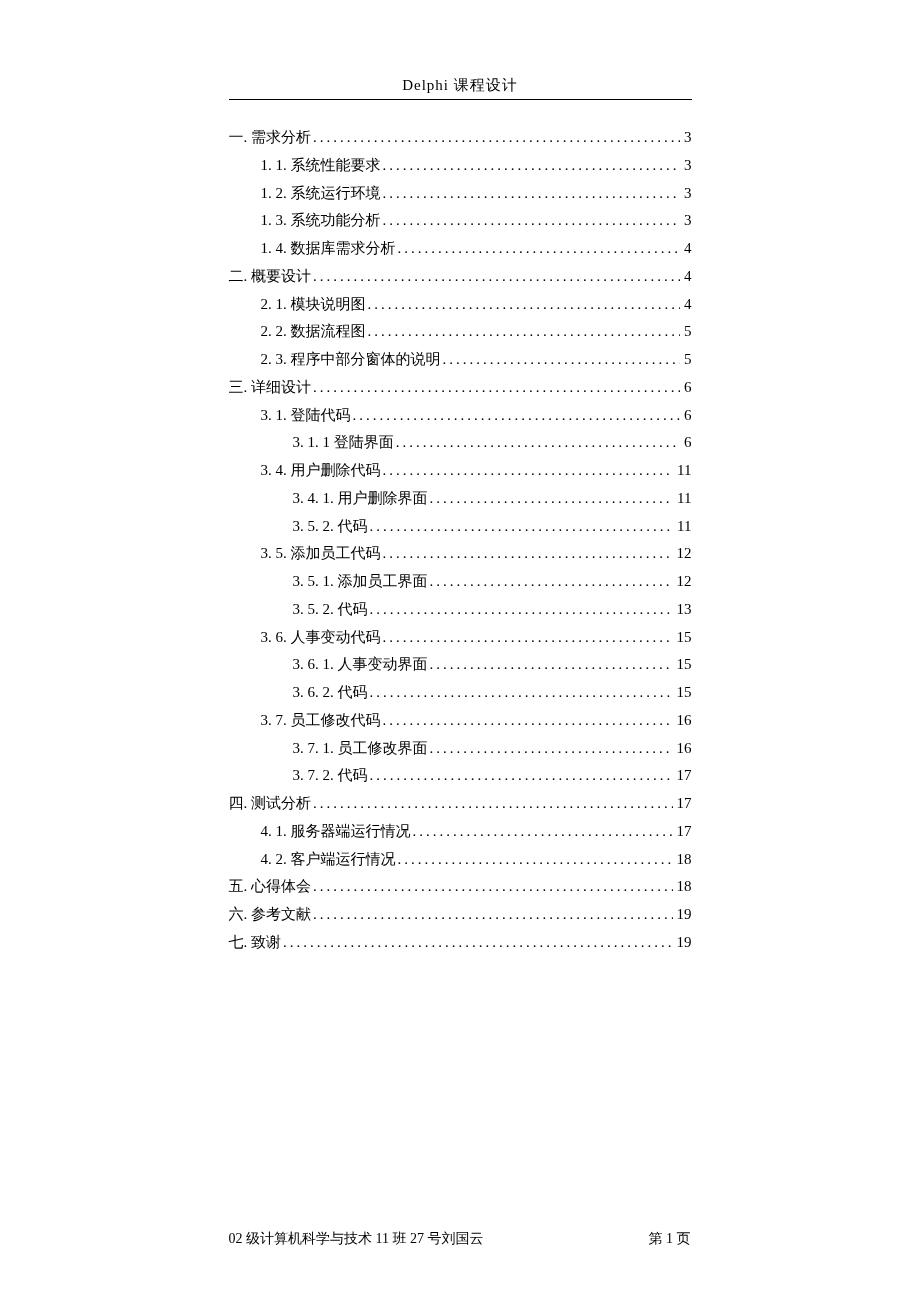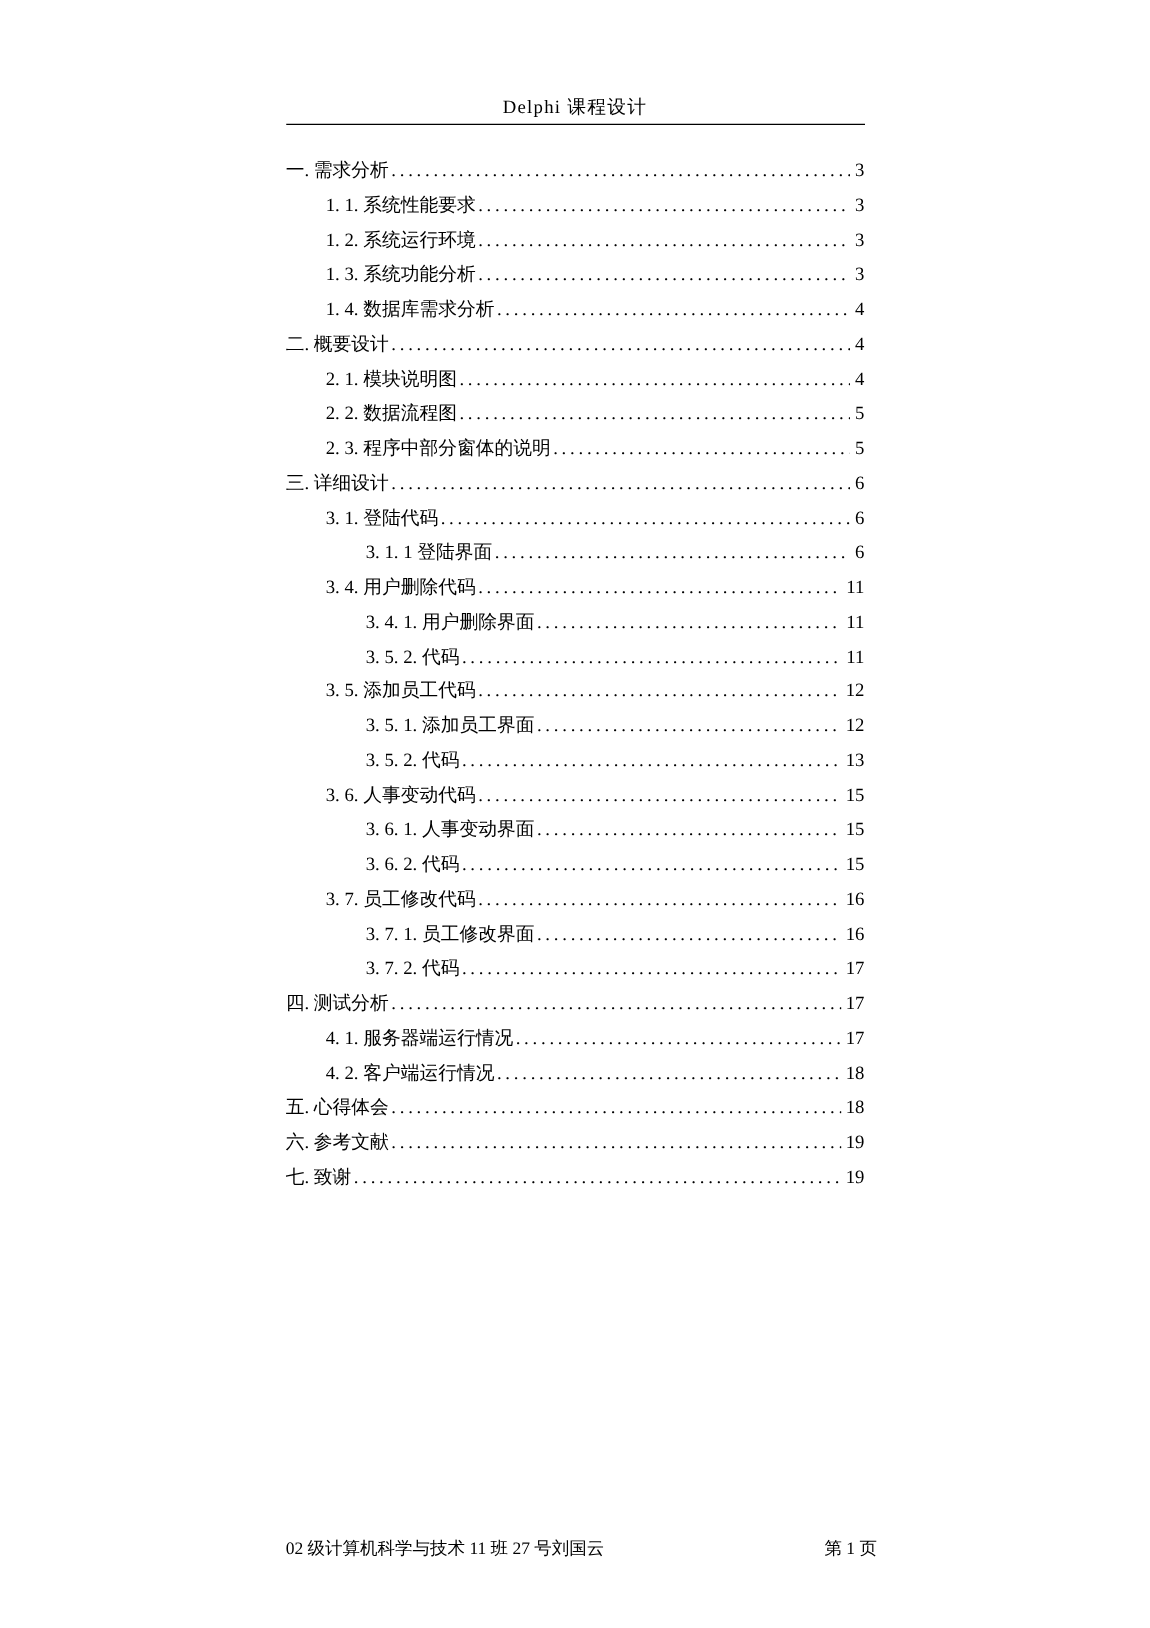--- a/index.html
+++ b/index.html
@@ -56,21 +56,21 @@
   .toc-page {
     white-space: nowrap;
     padding-left: 2px;
   }
   .lvl-0 { padding-left: 0; }
   .lvl-1 { padding-left: 32px; }
   .lvl-2 { padding-left: 64px; }
   .footer {
     position: absolute;
     left: 135px;
-    right: 125px;
+    right: 136px;
     bottom: 70px;
     display: flex;
     justify-content: space-between;
     font-size: 14px;
   }
 </style>
 </head>
 <body>
 
 <div class="page">

